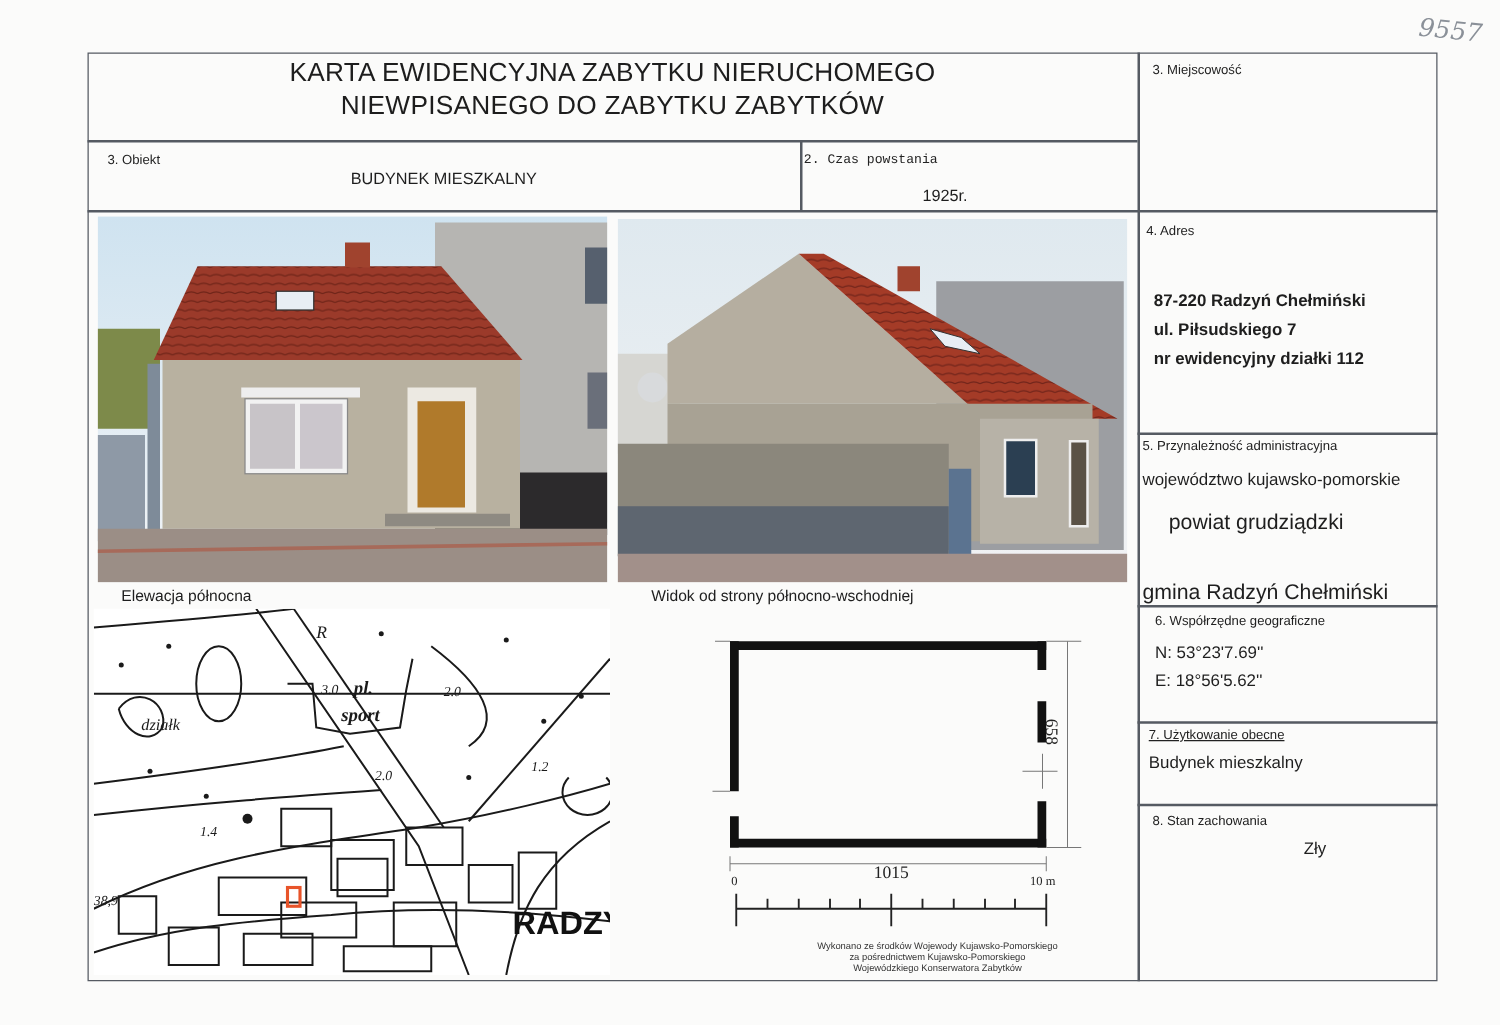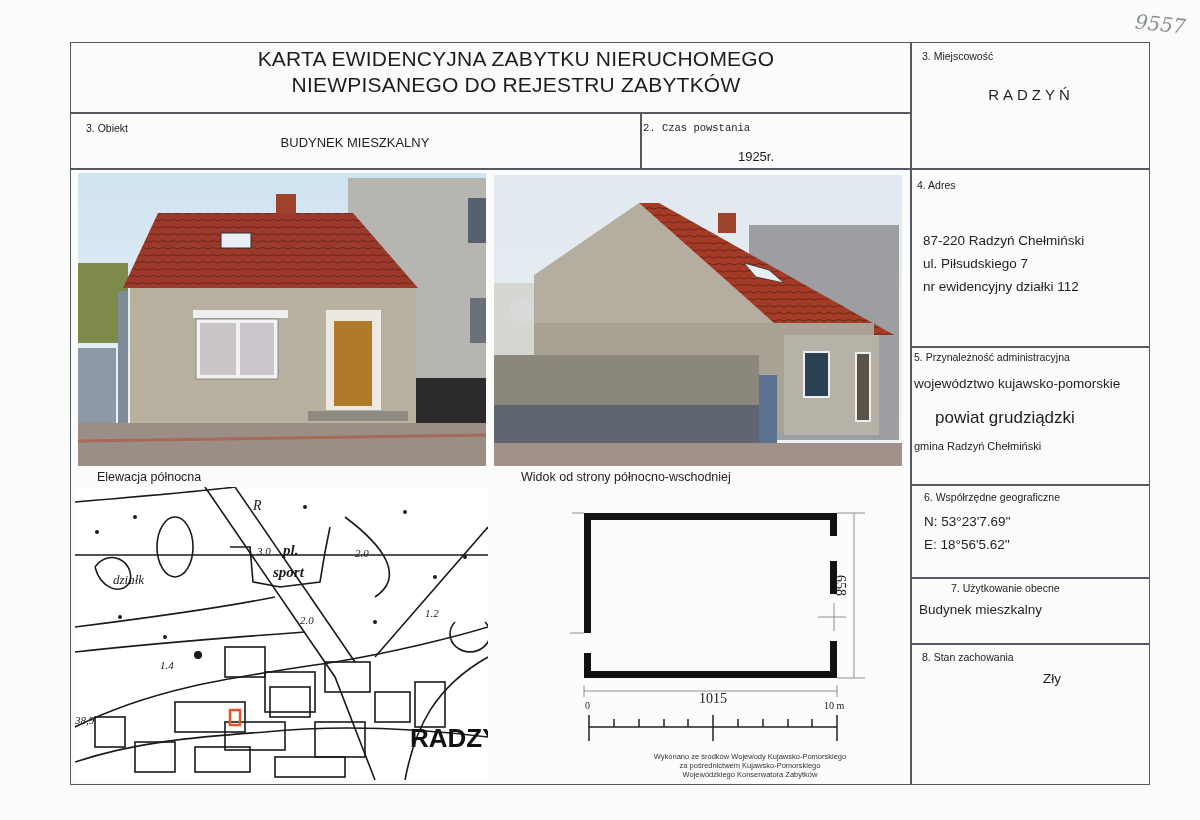--- a/index.html
+++ b/index.html
@@ -1,21 +1,21 @@
 <!DOCTYPE html>
 <html><head>
 <meta charset="utf-8">
 <style>
   html,body{margin:0;padding:0;}
   body{width:1200px;height:820px;background:#fbfbfa;position:relative;overflow:hidden;font-family:"Liberation Sans",sans-serif;color:#1e1e1e;}
   .abs{position:absolute;}
   .line{position:absolute;background:#555a62;}
   .frame{position:absolute;left:70px;top:42px;width:1080px;height:743px;border:1.5px solid #555a62;box-sizing:border-box;}
   .lbl{position:absolute;font-size:10.5px;color:#222;}
-  .title{position:absolute;left:70px;top:46px;width:840px;text-align:center;font-size:21px;line-height:26px;letter-spacing:0.2px;color:#1d1d1d;margin-left:26px;}
+  .title{position:absolute;left:70px;top:46px;width:840px;text-align:center;font-size:21px;line-height:26px;letter-spacing:0.2px;color:#1d1d1d;}
   .val{position:absolute;font-size:13px;color:#1e1e1e;}
   .big{font-size:13.5px;line-height:23px;}
   .city{position:absolute;left:912px;top:86px;width:238px;text-align:center;font-size:15px;letter-spacing:4px;line-height:18px;}
   .handnum{position:absolute;left:1135px;top:12px;font-family:"DejaVu Serif",serif;font-size:20px;color:#8a9098;transform:rotate(6deg);font-style:italic;}
   .photo{position:absolute;overflow:hidden;}
   .caption{position:absolute;font-size:12.5px;margin-left:18px;}
   .credit{position:absolute;left:620px;top:752px;width:260px;text-align:center;font-size:7.5px;line-height:9px;color:#333;}
   .dim{position:absolute;font-family:"Liberation Serif",serif;color:#222;}
 </style>
 </head>
@@ -29,51 +29,50 @@
 <div class="line" style="left:70px;top:112px;width:840px;height:1.5px;"></div>
 <div class="line" style="left:70px;top:168px;width:1080px;height:1.5px;"></div>
 <div class="line" style="left:640px;top:112px;width:1.5px;height:57px;"></div>
 <div class="line" style="left:910px;top:346px;width:240px;height:1.5px;"></div>
 <div class="line" style="left:910px;top:484px;width:240px;height:1.5px;"></div>
 <div class="line" style="left:910px;top:577px;width:240px;height:1.5px;"></div>
 <div class="line" style="left:910px;top:643px;width:240px;height:1.5px;"></div>
 
 <div class="title">
   <div>KARTA EWIDENCYJNA ZABYTKU NIERUCHOMEGO</div>
-  <div>NIEWPISANEGO DO REJESTRU ZABYTKÓW</div>
+  <div>NIEWPISANEGO DO ZABYTKU ZABYTKÓW</div>
 </div>
 
 <div class="lbl" style="left:86px;top:122px;">3. Obiekt</div>
 <div class="val" style="left:70px;top:135px;width:570px;text-align:center;">BUDYNEK MIESZKALNY</div>
 
 <div class="lbl" style="left:643px;top:122px;font-family:Liberation Mono, monospace;">2. Czas powstania</div>
 <div class="val" style="left:641px;top:149px;width:230px;text-align:center;">1925r.</div>
 
 <div class="lbl" style="left:922px;top:50px;">3. Miejscowość</div>
 <div class="city">
-  <div>RADZYŃ</div>
 </div>
 
 <div class="lbl" style="left:917px;top:179px;">4. Adres</div>
-<div class="val big" style="left:923px;top:229px;">
+<div class="val big" style="left:923px;top:229px;font-weight:bold;">
   <div>87-220 Radzyń Chełmiński</div>
   <div>ul. Piłsudskiego 7</div>
   <div>nr ewidencyjny działki 112</div>
 </div>
 
 <div class="lbl" style="left:914px;top:351px;">5. Przynależność administracyjna</div>
 <div class="val" style="left:914px;top:376px;font-size:13.5px;">województwo kujawsko-pomorskie</div>
 <div class="val" style="left:935px;top:408px;font-size:17px;">powiat grudziądzki</div>
-<div class="val" style="left:914px;top:440px;font-size:11px;">gmina Radzyń Chełmiński</div>
+<div class="val" style="left:914px;top:464px;font-size:17px;">gmina Radzyń Chełmiński</div>
 
 <div class="lbl" style="left:924px;top:491px;">6. Współrzędne geograficzne</div>
 <div class="val" style="left:924px;top:514px;font-size:13.5px;">N: 53°23'7.69''</div>
 <div class="val" style="left:924px;top:537px;font-size:13.5px;">E: 18°56'5.62''</div>
 
-<div class="lbl" style="left:951px;top:582px;">7. Użytkowanie obecne</div>
+<div class="lbl" style="left:919px;top:582px;text-decoration:underline;">7. Użytkowanie obecne</div>
 <div class="val" style="left:919px;top:602px;font-size:13.5px;">Budynek mieszkalny</div>
 
 <div class="lbl" style="left:922px;top:651px;">8. Stan zachowania</div>
 <div class="val" style="left:1043px;top:671px;font-size:13.5px;">Zły</div>
 
 <div class="photo" style="left:78px;top:173px;width:408px;height:293px;">
   <svg width="408" height="293" viewBox="0 0 408 293">
     <defs>
       <linearGradient id="sky1" x1="0" y1="0" x2="0" y2="1">
           <stop offset="0" stop-color="#cfe3f0"></stop>

